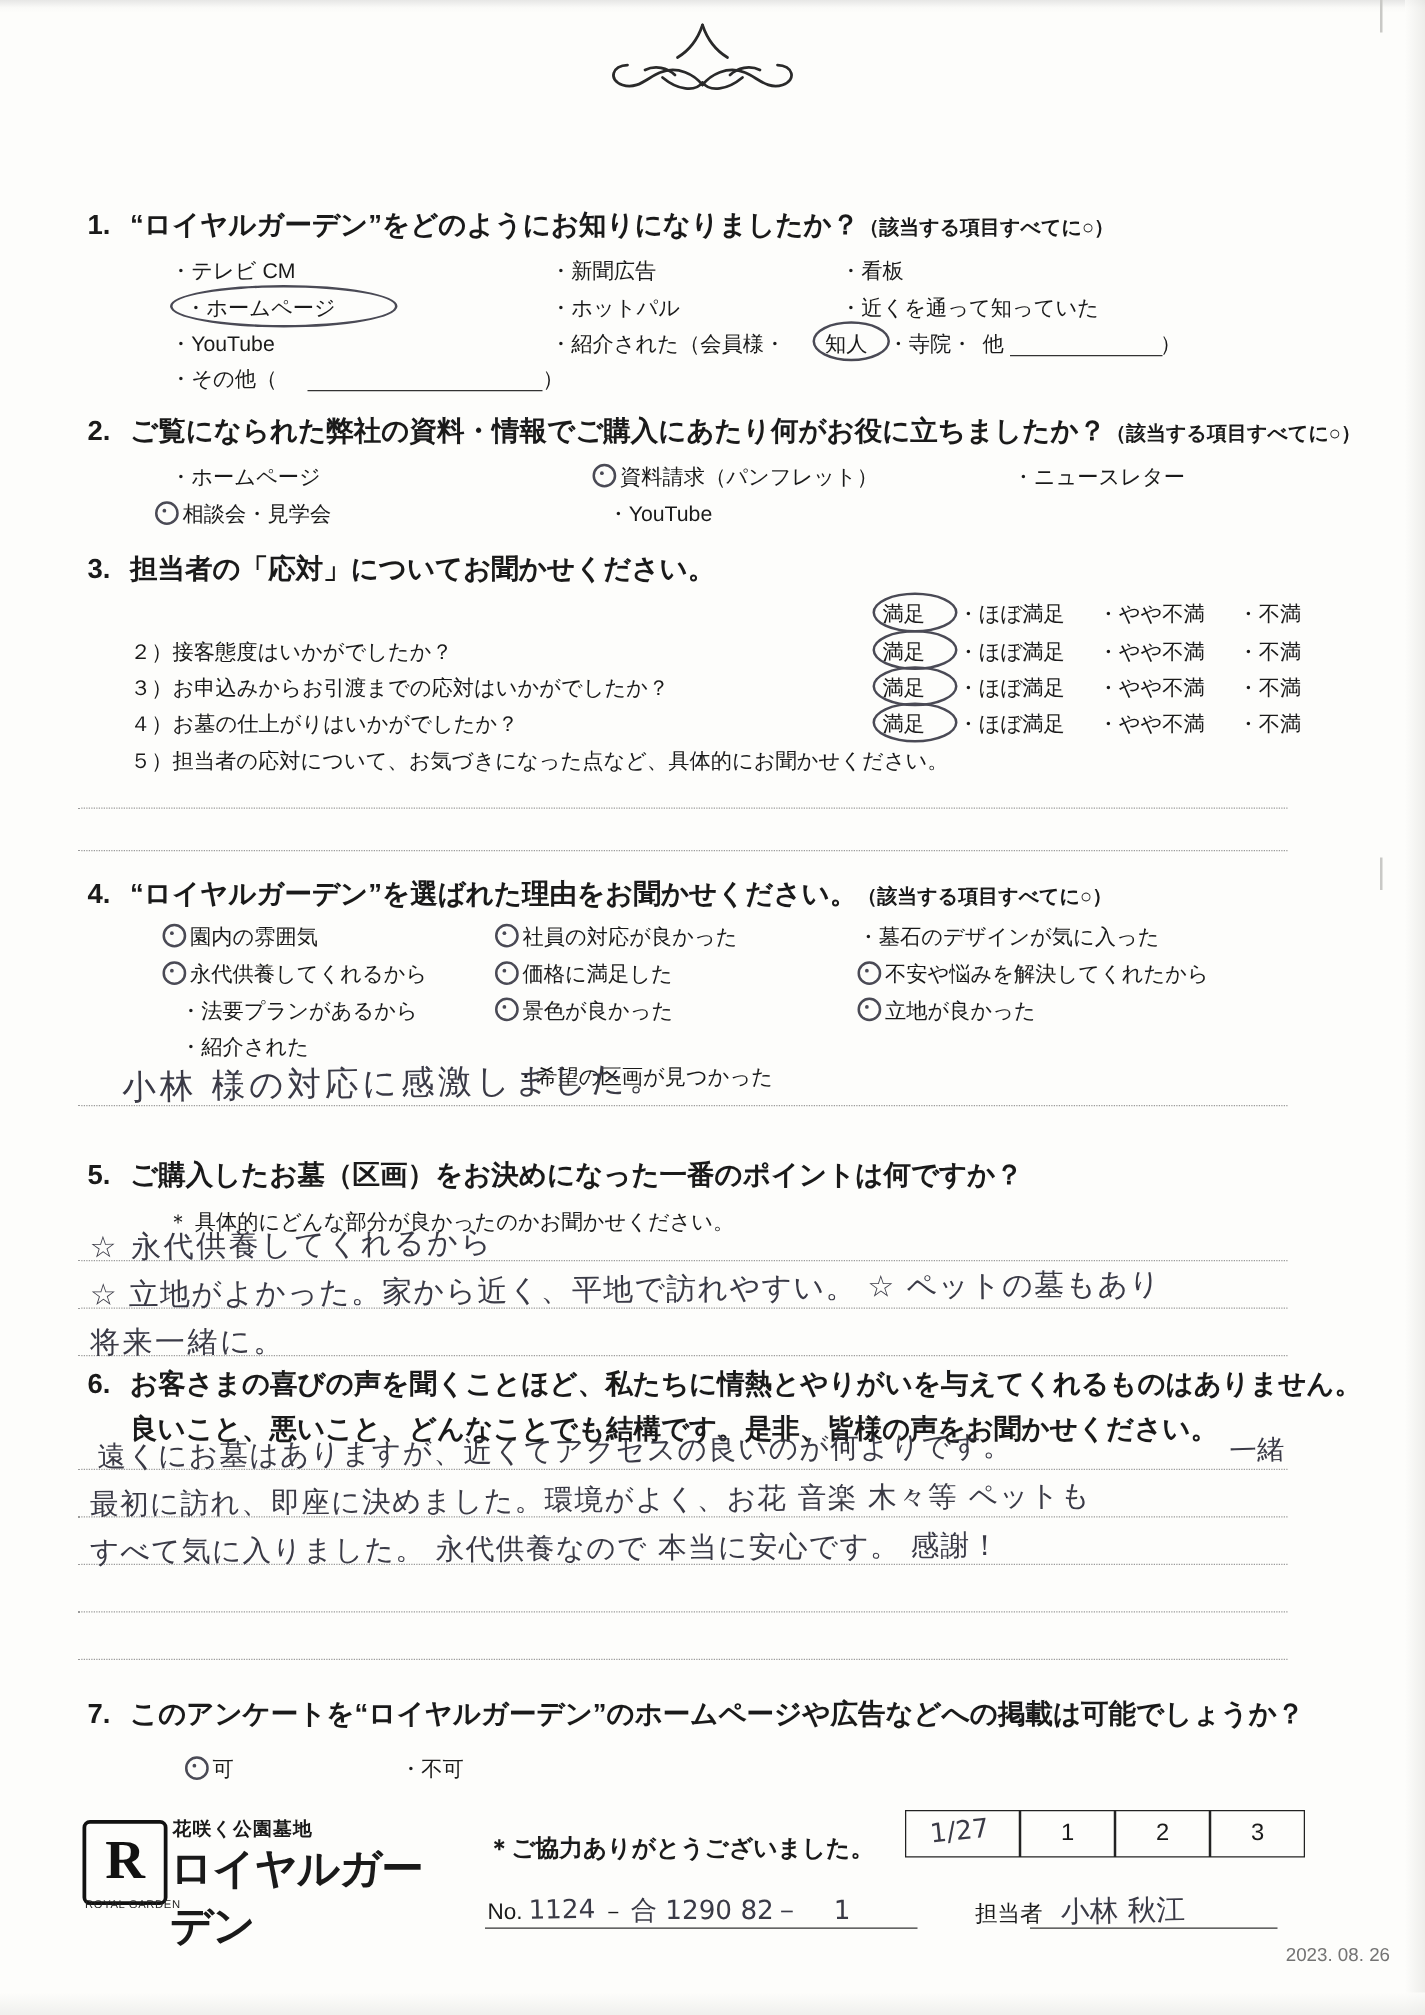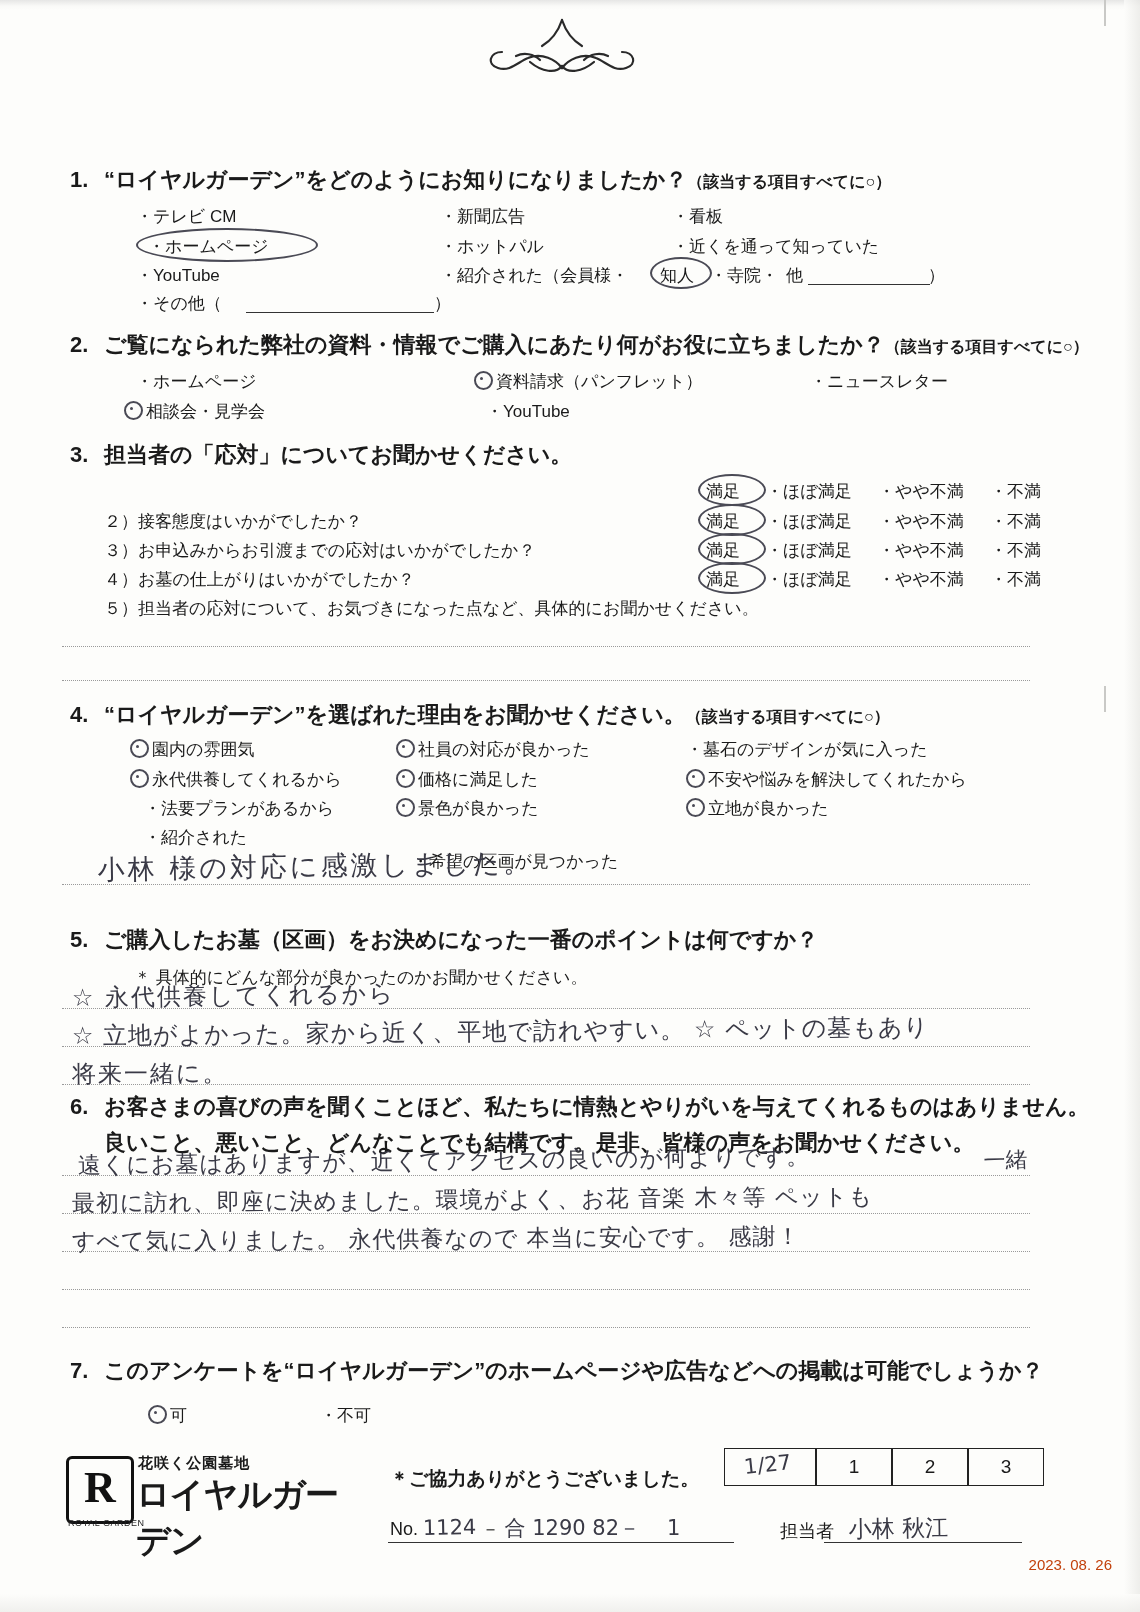--- a/index.html
+++ b/index.html
@@ -201,21 +201,21 @@
     left: 780px;
     top: 1514px;
     font-size: 18px;
     white-space: nowrap;
   }
   .datestamp {
     position: absolute;
     right: 28px;
     top: 1556px;
     font-size: 15px;
-    color: #c2410c;
+    color: #737373;
   }
   .underline {
     position: absolute;
     height: 0;
     border-bottom: 1px solid #333;
   }
 </style>
 </head>
 <body>
 

